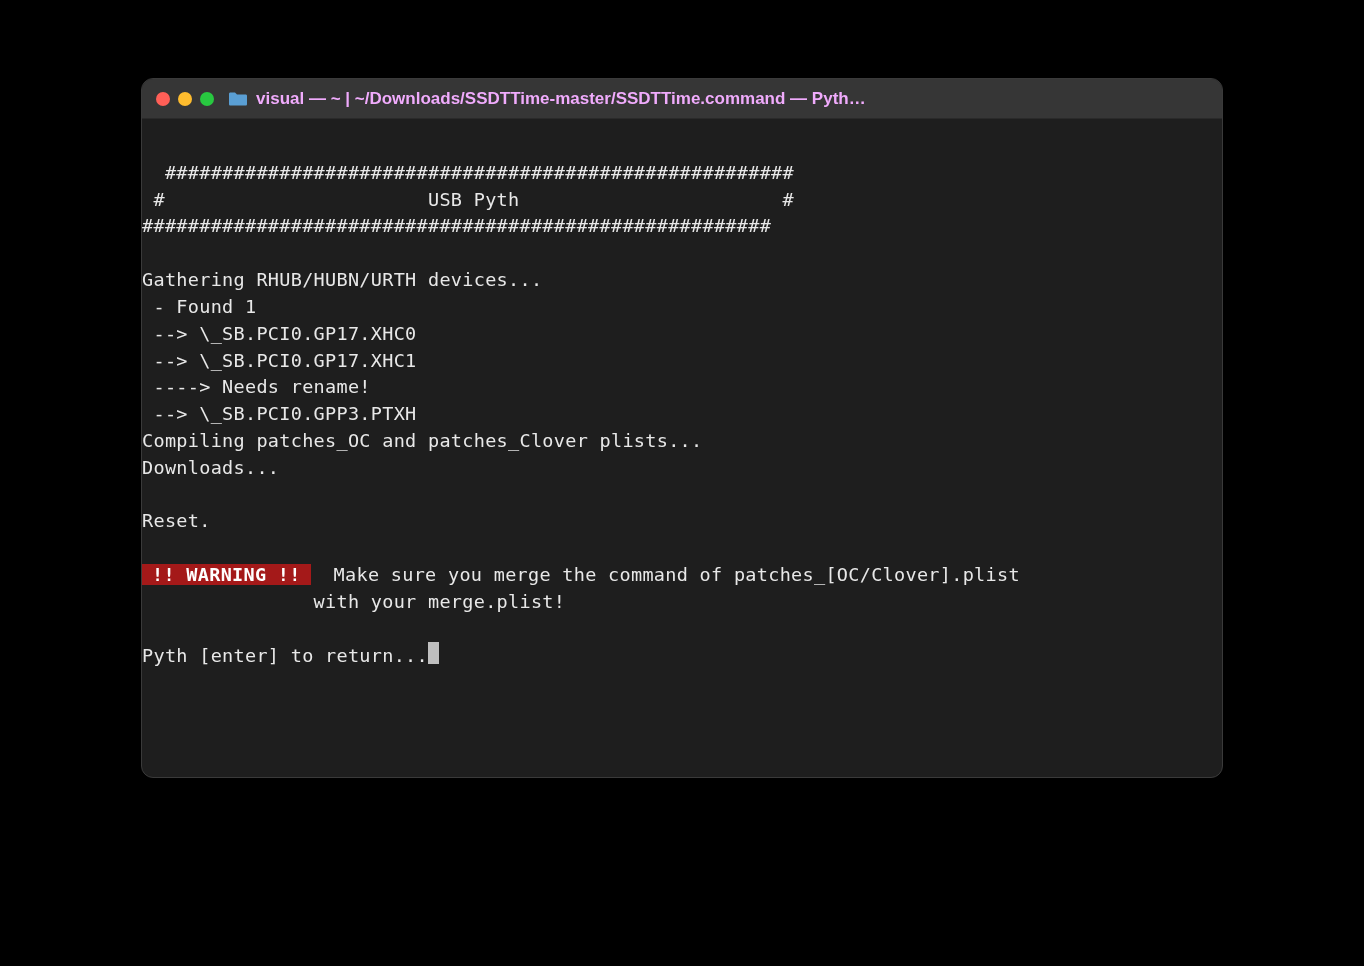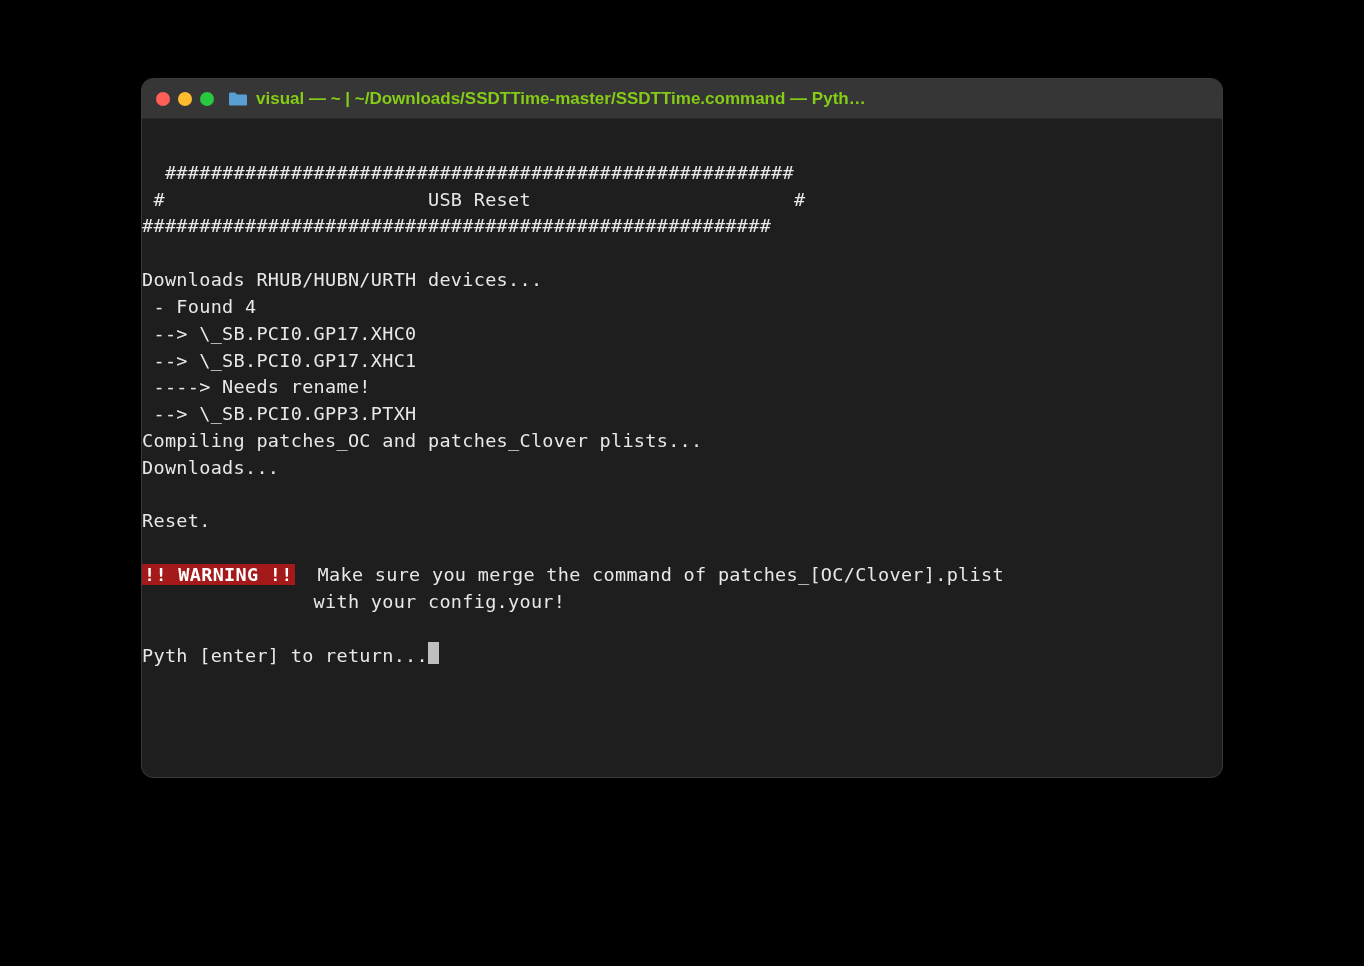--- a/index.html
+++ b/index.html
@@ -54,21 +54,21 @@
       margin-left: 6px;
       display: inline-flex;
       align-items: center;
       justify-content: center;
     }
     .folder-icon svg {
       width: 20px;
       height: 16px;
     }
     .window-title {
-      color: #84cc16;
+      color: #f0abfc;
       font-size: 17px;
       font-weight: 600;
       font-family: -apple-system, BlinkMacSystemFont, 'Segoe UI', sans-serif;
       white-space: nowrap;
       overflow: hidden;
       text-overflow: ellipsis;
       flex: 1;
     }
     .terminal-content {
       padding: 14px 0 0 0;
@@ -79,21 +79,21 @@
       white-space: pre;
       font-weight: 500;
     }
     .line {
       white-space: pre;
     }
     .warning-badge {
       background: #a41919;
       color: #ffffff;
       font-weight: 700;
-      padding: 0 2px;
+      padding: 0 10px;
     }
     .cursor {
       display: inline-block;
       width: 11px;
       height: 22px;
       background: #bfbfbf;
       vertical-align: text-bottom;
       margin-bottom: 2px;
     }
   </style>
@@ -109,32 +109,32 @@
     </div>
     <span class="folder-icon">
       <svg viewBox="0 0 20 16" fill="none">
         <path d="M1 3 C1 2 1.5 1.5 2.5 1.5 L7 1.5 L9 3.5 L17.5 3.5 C18.5 3.5 19 4 19 5 L19 13 C19 14 18.5 14.5 17.5 14.5 L2.5 14.5 C1.5 14.5 1 14 1 13 Z" fill="#5a9fd4"></path>
       </svg>
     </span>
     <div class="window-title">visual — ~ | ~/Downloads/SSDTTime-master/SSDTTime.command — Pyth…</div>
   </div>
   <div class="terminal-content">
 <span class="line">  #######################################################</span>
-<span class="line"> #                       USB Reset                       #</span>
+<span class="line"> #                       USB Pyth                       #</span>
 <span class="line">#######################################################</span>
 <span class="line"></span>
-<span class="line">Downloads RHUB/HUBN/URTH devices...</span>
-<span class="line"> - Found 4</span>
+<span class="line">Gathering RHUB/HUBN/URTH devices...</span>
+<span class="line"> - Found 1</span>
 <span class="line"> --&gt; \_SB.PCI0.GP17.XHC0</span>
 <span class="line"> --&gt; \_SB.PCI0.GP17.XHC1</span>
 <span class="line"> ----&gt; Needs rename!</span>
 <span class="line"> --&gt; \_SB.PCI0.GPP3.PTXH</span>
 <span class="line">Compiling patches_OC and patches_Clover plists...</span>
 <span class="line">Downloads...</span>
 <span class="line"></span>
 <span class="line">Reset.</span>
 <span class="line"></span>
 <span class="line"><span class="warning-badge">!! WARNING !!</span><span>  Make sure you merge the command of patches_[OC/Clover].plist</span></span>
-<span class="line">               with your config.your!</span>
+<span class="line">               with your merge.plist!</span>
 <span class="line"></span>
 <span class="line"><span>Pyth [enter] to return...</span><span class="cursor"></span></span>
   </div>
 </div>
 
 </body></html>

